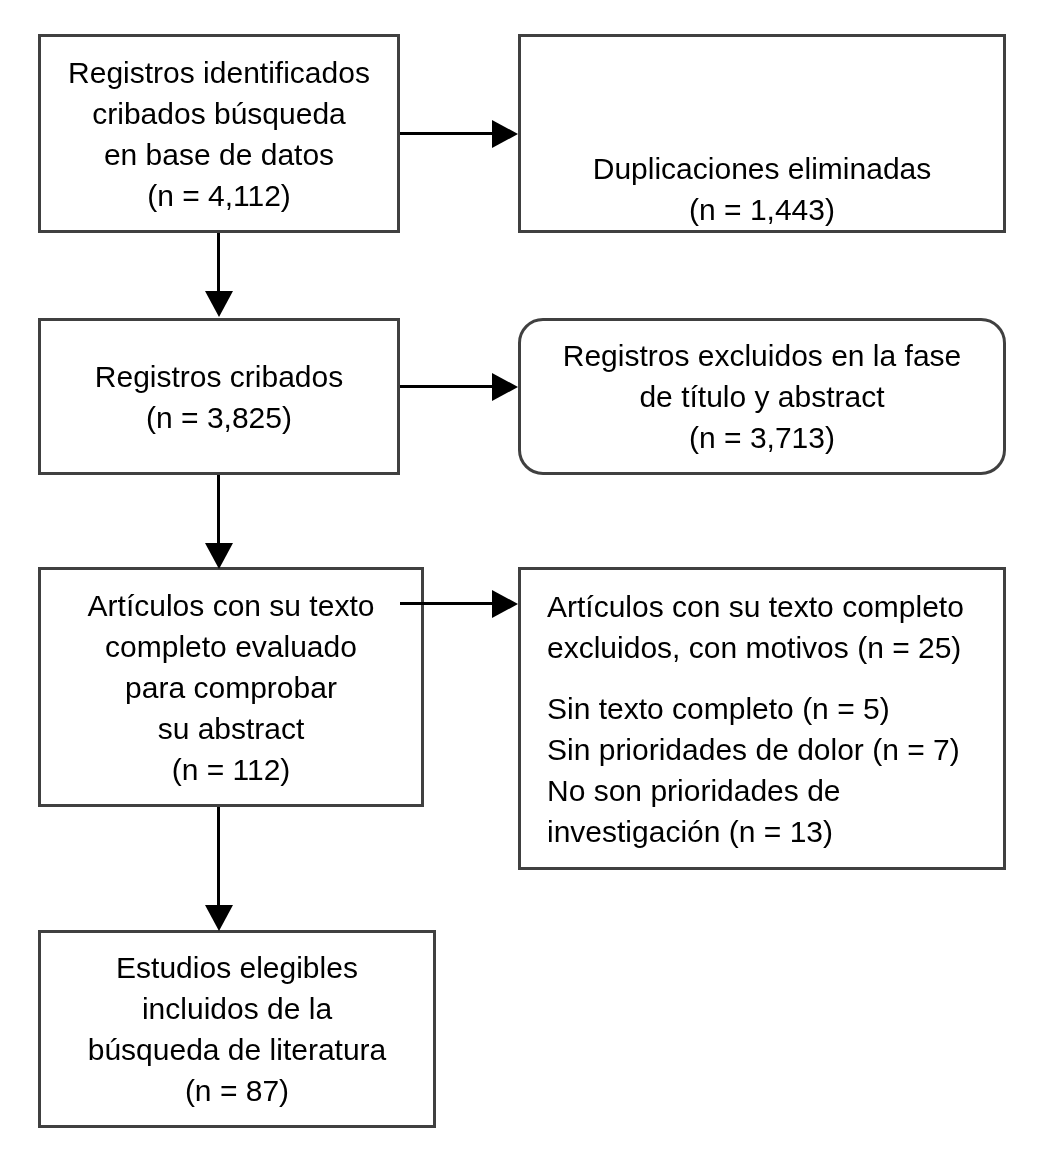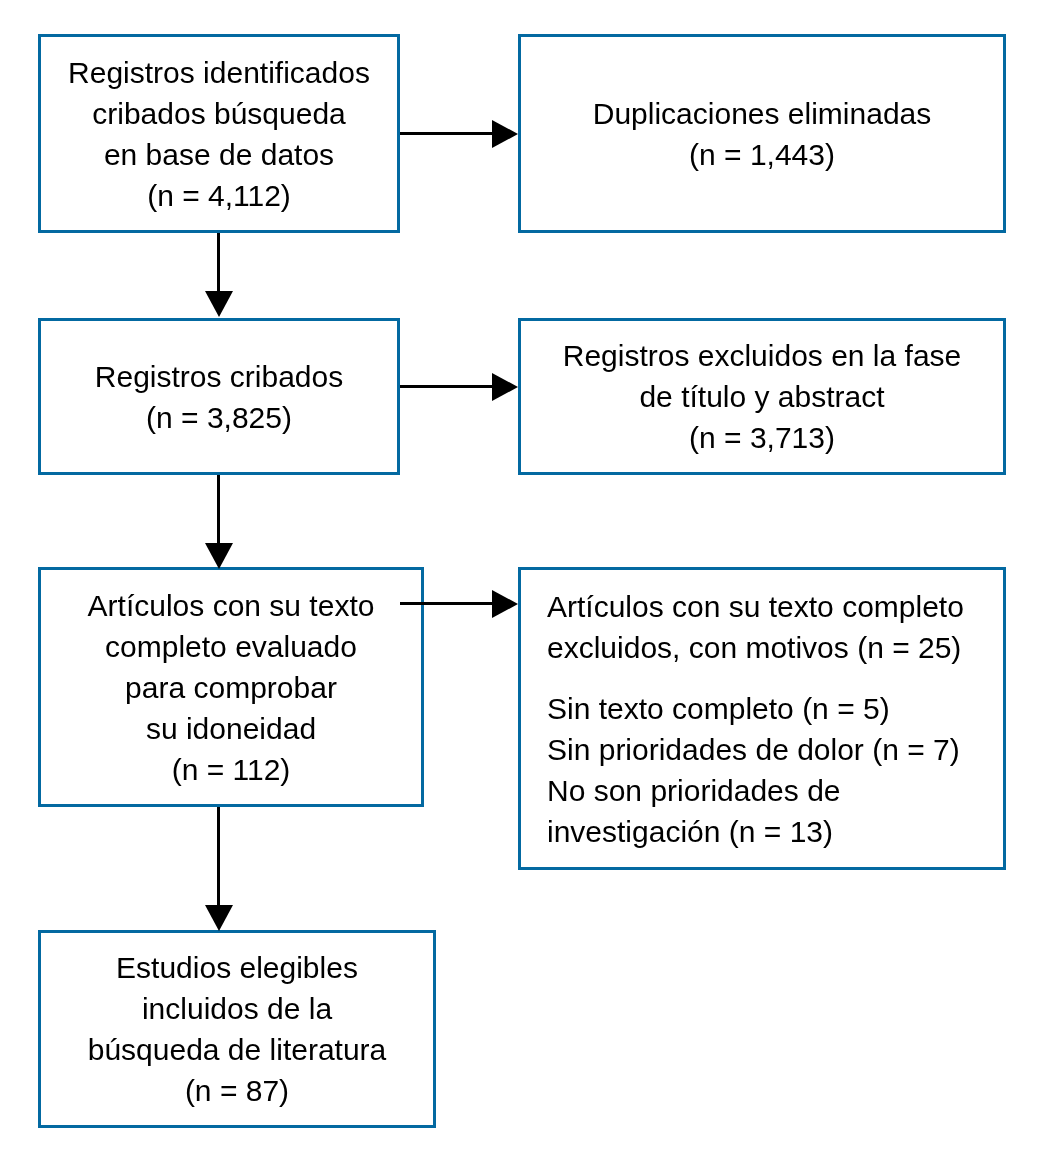--- a/index.html
+++ b/index.html
@@ -11,21 +11,21 @@
     position: relative;
     width: 1064px;
     height: 1158px;
     background: #ffffff;
     font-family: "Liberation Sans", "DejaVu Sans", sans-serif;
     overflow: hidden;
   }
   .prisma-box {
     position: absolute;
     box-sizing: border-box;
-    border: 3px solid #0369a1;
+    border: 3px solid #404040;
     background: #ffffff;
     display: flex;
     flex-direction: column;
     justify-content: center;
     color: #000000;
   }
   .prisma-box.center-text {
     align-items: center;
     text-align: center;
   }
@@ -81,41 +81,41 @@
 
 <div id="diagram-root">
 
   <div class="prisma-box center-text" style="left:38px; top:34px; width:362px; height:199px;">
     <div class="box-line">Registros identificados</div>
     <div class="box-line">cribados búsqueda</div>
     <div class="box-line">en base de datos</div>
     <div class="box-line">(n = 4,112)</div>
   </div>
 
-  <div class="prisma-box center-text" style="left:518px; top:34px; width:488px; height:199px;">
+  <div class="prisma-box center-text" style="left:518px; top:34px; width:488px; height:199px;justify-content:flex-end;">
     <div class="box-line">Duplicaciones eliminadas</div>
     <div class="box-line">(n = 1,443)</div>
   </div>
 
   <div class="prisma-box center-text" style="left:38px; top:318px; width:362px; height:157px;">
     <div class="box-line">Registros cribados</div>
     <div class="box-line">(n = 3,825)</div>
   </div>
 
-  <div class="prisma-box center-text" style="left:518px; top:318px; width:488px; height:157px;">
+  <div class="prisma-box center-text" style="left:518px; top:318px; width:488px; height:157px;border-radius:25px;">
     <div class="box-line">Registros excluidos en la fase</div>
     <div class="box-line">de título y abstract</div>
     <div class="box-line">(n = 3,713)</div>
   </div>
 
   <div class="prisma-box center-text" style="left:38px; top:567px; width:386px; height:240px;">
     <div class="box-line">Artículos con su texto</div>
     <div class="box-line">completo evaluado</div>
     <div class="box-line">para comprobar</div>
-    <div class="box-line">su idoneidad</div>
+    <div class="box-line">su abstract</div>
     <div class="box-line">(n = 112)</div>
   </div>
 
   <div class="prisma-box left-text" style="left:518px; top:567px; width:488px; height:303px;">
     <div class="box-line">Artículos con su texto completo</div>
     <div class="box-line">excluidos, con motivos (n = 25)</div>
     <div class="box-line spacer"></div>
     <div class="box-line">Sin texto completo (n = 5)</div>
     <div class="box-line">Sin prioridades de dolor (n = 7)</div>
     <div class="box-line">No son prioridades de</div>

